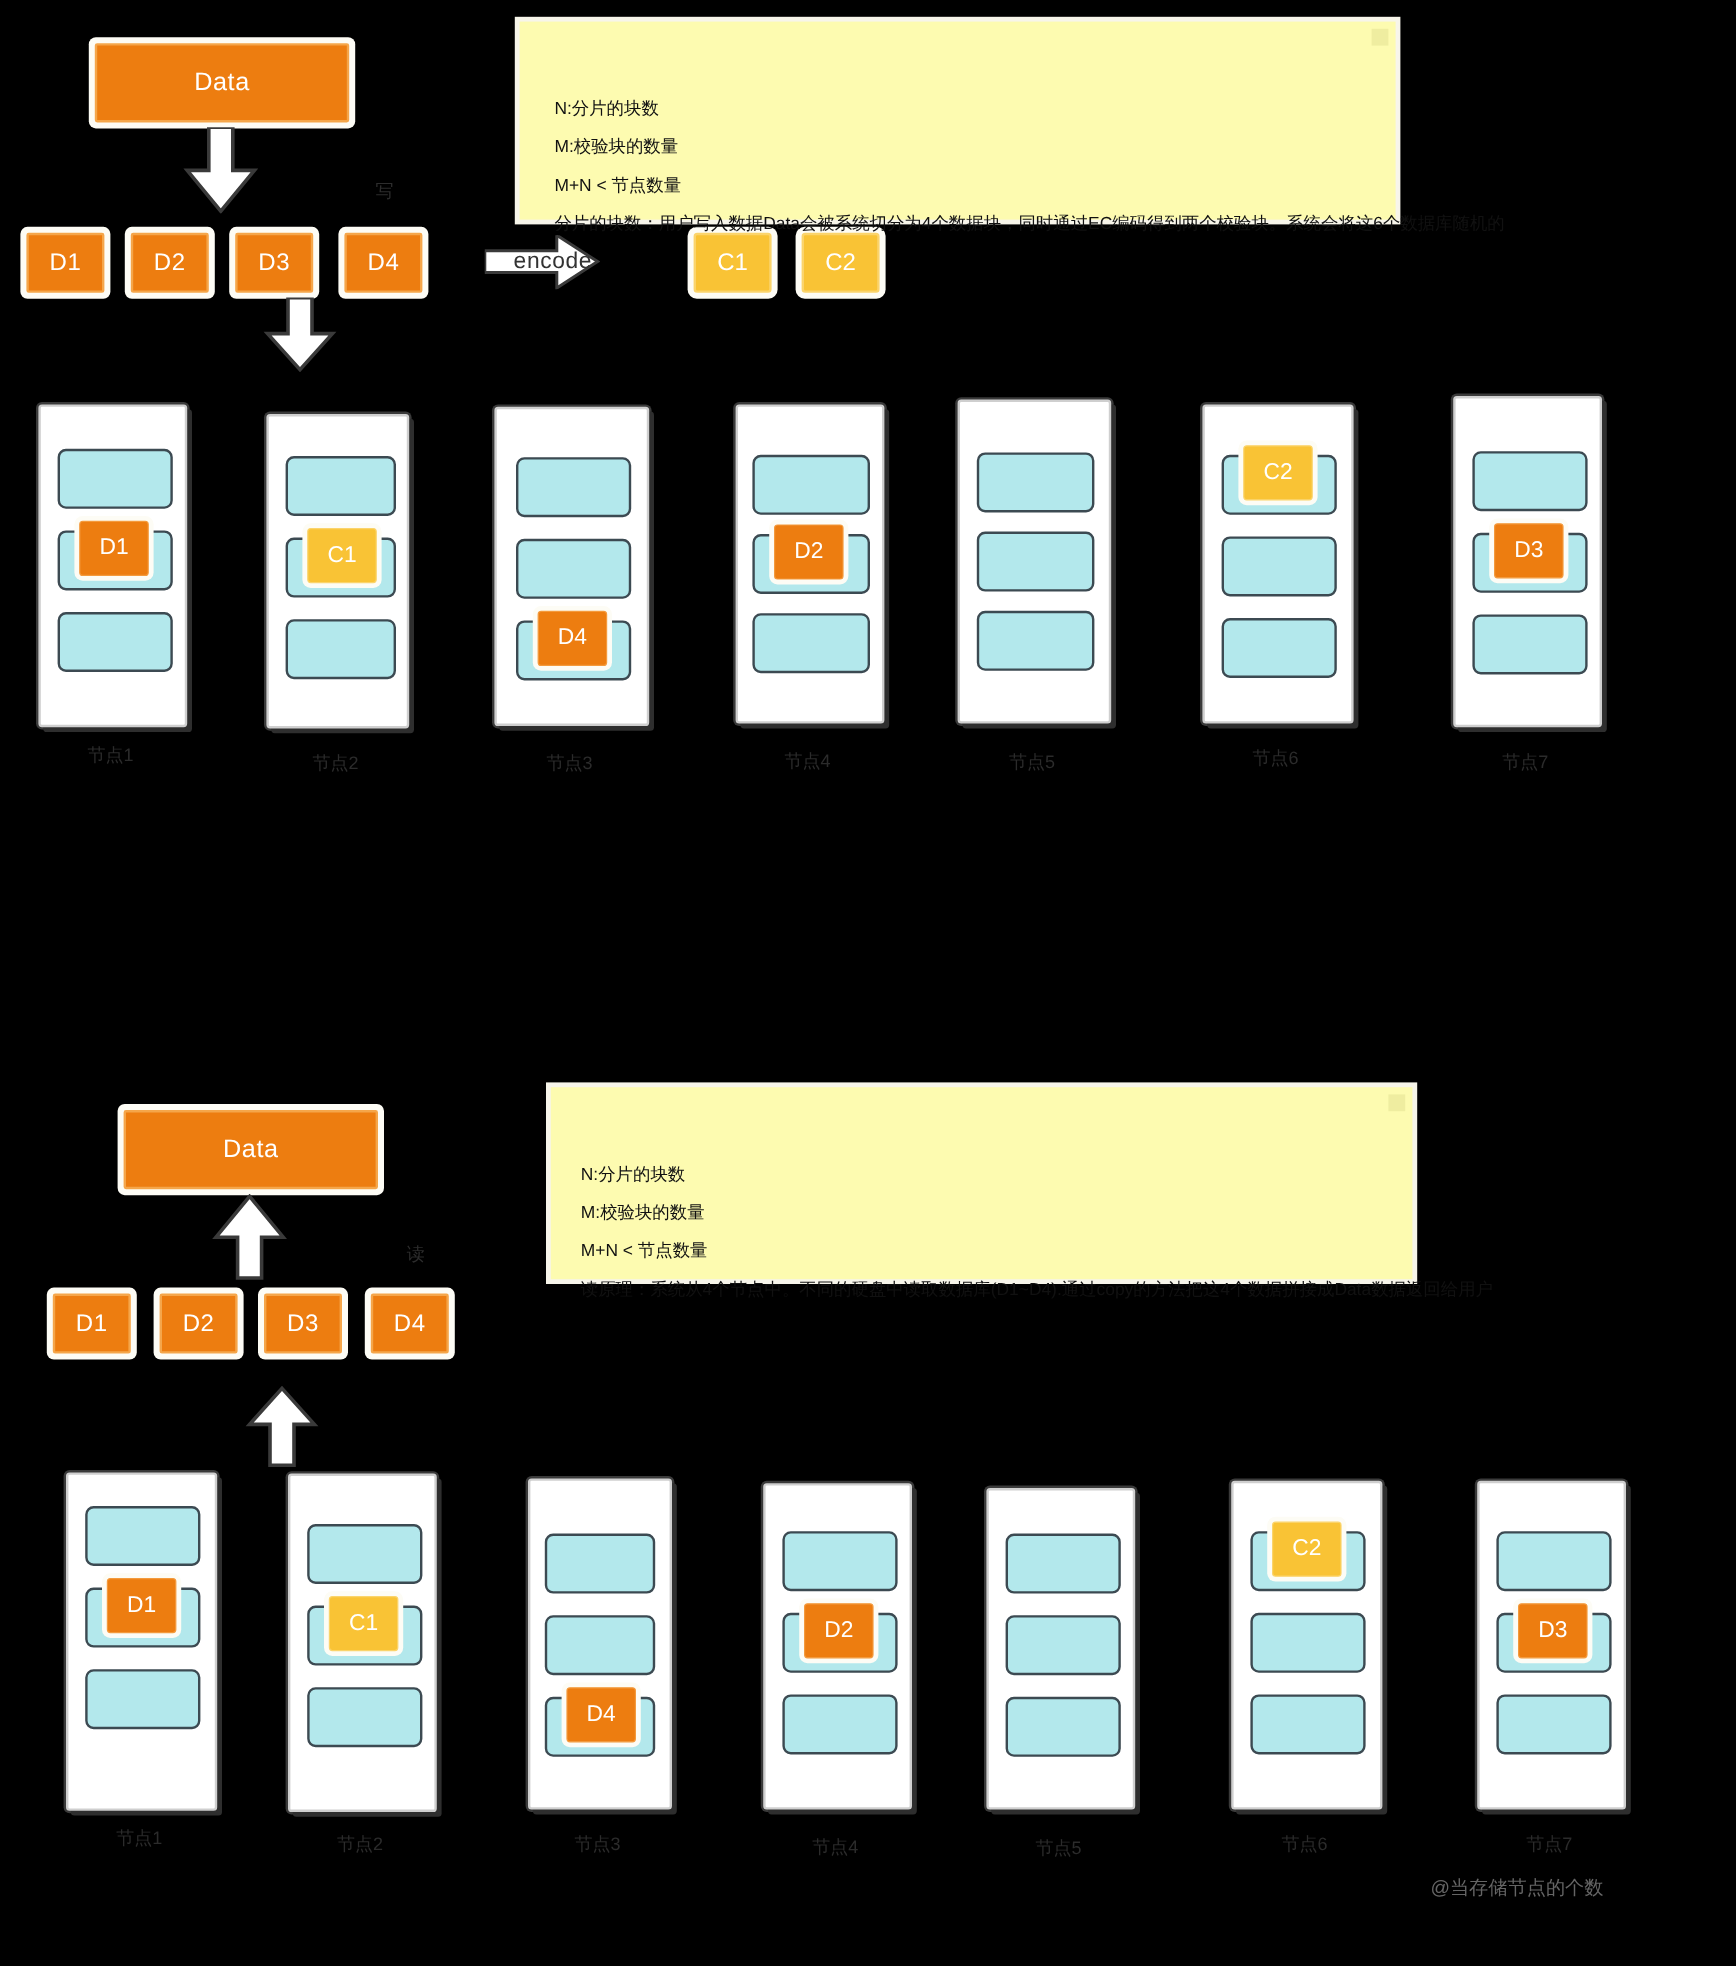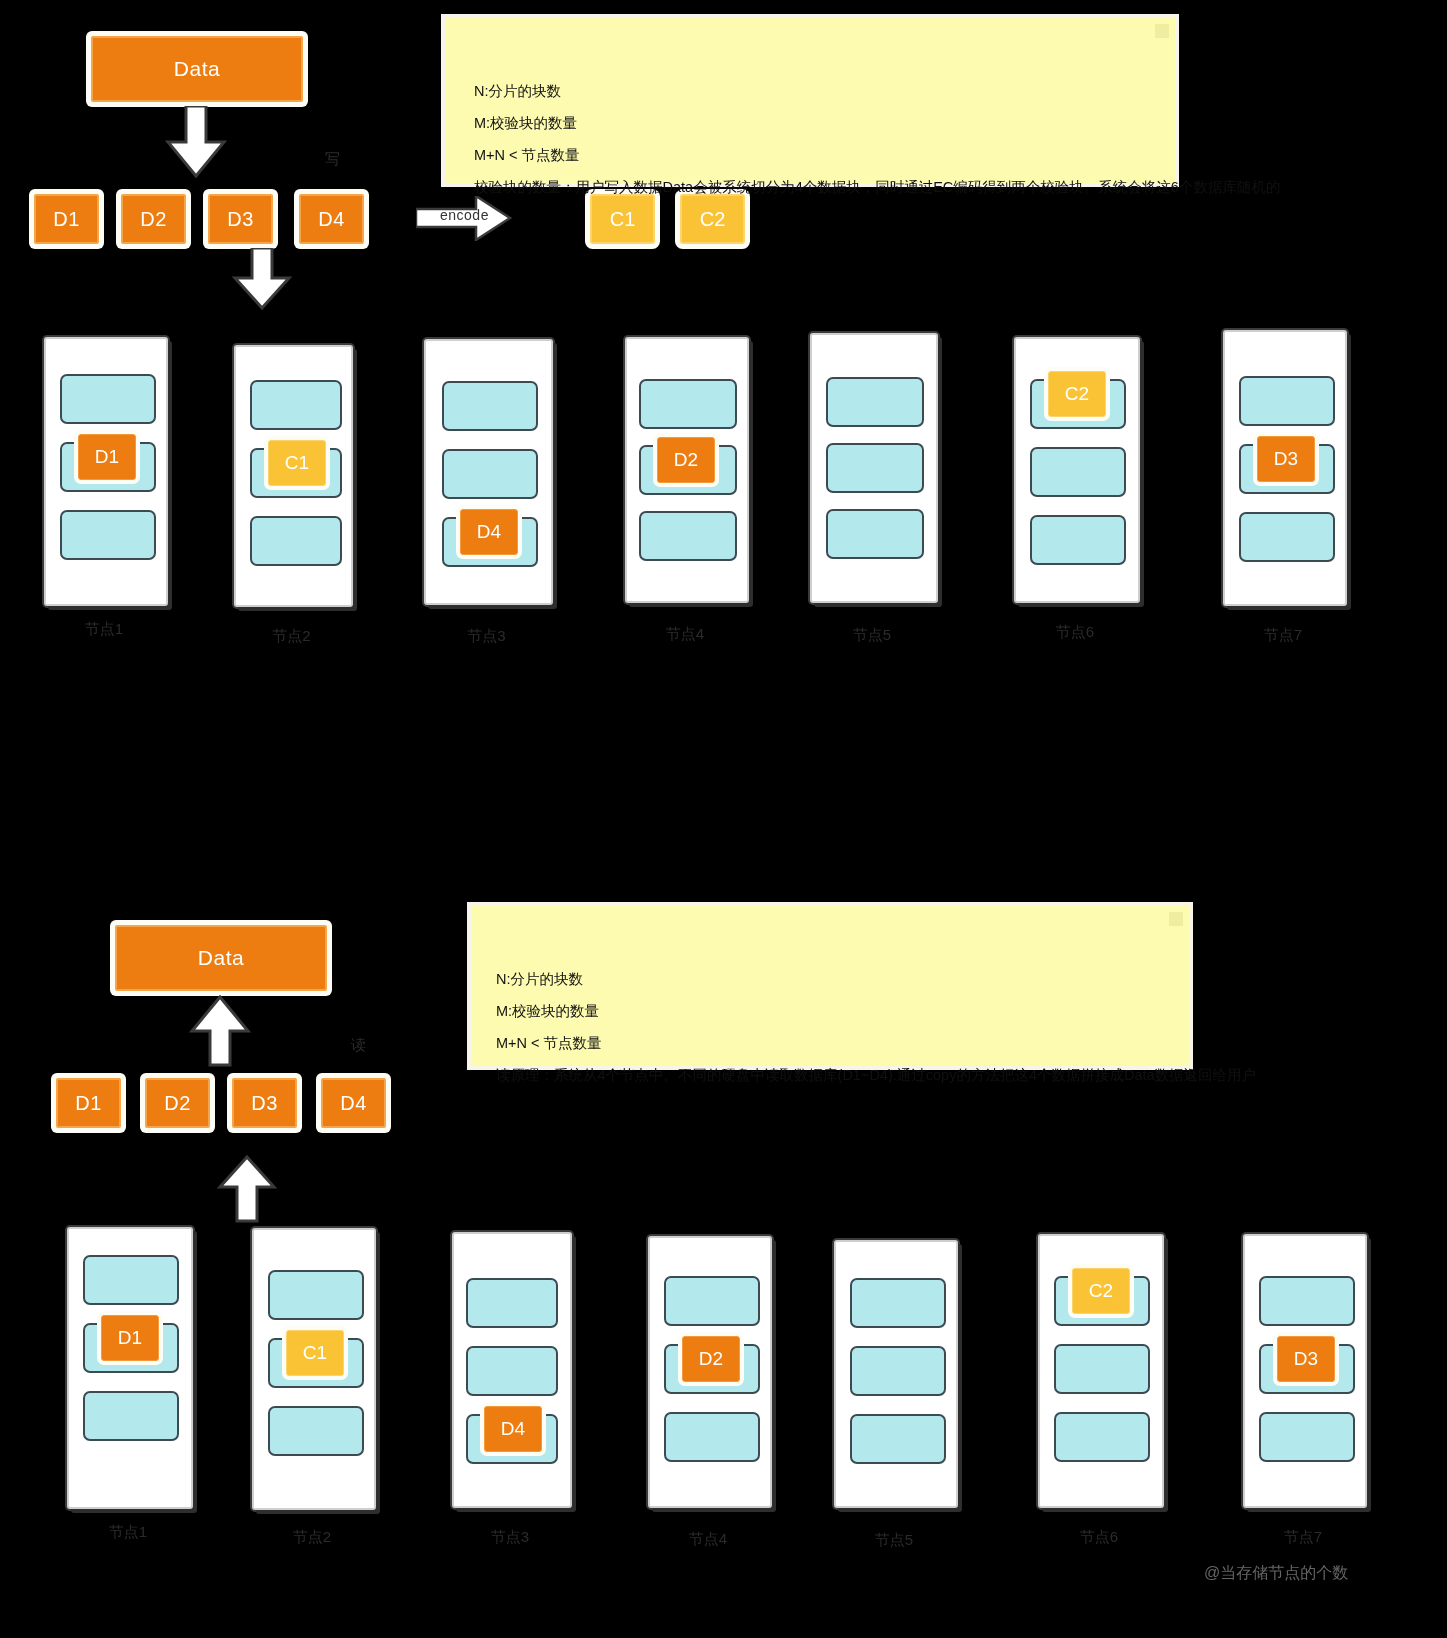--- a/index.html
+++ b/index.html
@@ -1,20 +1,20 @@
 <!DOCTYPE html>
 <html><head>
 <meta charset="utf-8">
 <style>
   html,body{margin:0;padding:0;background:#000;}
   body{
     width:1447px;height:1638px;position:relative;overflow:hidden;
     font-family:"Liberation Sans","DejaVu Sans",sans-serif;
   }
-  .stage{position:absolute;left:12px;top:0;width:1219px;height:1638px;}
+  .stage{position:absolute;left:0;top:0;width:1219px;height:1638px;}
 
   
   .databox{
     position:absolute;background:#ED7D10;border:2px solid #f5a64a;
     box-shadow:0 0 0 5px #fdfcf5;
     color:#fff;display:flex;align-items:center;justify-content:center;
     border-radius:2px;letter-spacing:.5px;
   }
   .databox.big{font-size:21px;}
   .databox.chunk{font-size:20px;}
@@ -67,21 +67,21 @@
 
   
   .arrow{position:absolute;}
   .arrow svg{display:block;}
 
   
   .encode{
     position:absolute;display:flex;align-items:center;
   }
   .encode .lbl{
-    position:absolute;left:24px;top:11px;font-size:14px;color:#333;
+    position:absolute;left:24px;top:11px;font-size:19px;color:#333;
     letter-spacing:.5px;
   }
 
   
   .dimlabel{
     position:absolute;color:#2d2d2d;font-size:15px;white-space:nowrap;
   }
 
   
   .watermark{
@@ -124,21 +124,21 @@
       <polygon points="21,0 41,0 41,30 58,30 31,60 4,30 21,30" fill="#ffffff" stroke="#3a3a3a" stroke-width="3"></polygon>
     </svg>
   </div>
 
   <div class="note" style="left:433px;top:18px;width:730px;height:165px;">
     <div class="corner"></div>
     <div class="inner" style="left:18px;top:52px;right:8px;">
       <p>N:分片的块数</p>
       <p>M:校验块的数量</p>
       <p>M+N &lt; 节点数量</p>
-      <p>校验块的数量：用户写入数据Data会被系统切分为4个数据块，同时通过EC编码得到两个校验块。系统会将这6个数据库随机的</p>
+      <p>分片的块数：用户写入数据Data会被系统切分为4个数据块，同时通过EC编码得到两个校验块。系统会将这6个数据库随机的</p>
     </div>
   </div>
 
   <div id="write-nodes-layer">
       <div class="node" style="left: 32px; top: 337px; width: 120px; height: 265px;">
         <div class="slot" style="left: 14px; top: 35px; width: 92px; height: 46px;"></div>
         <div class="slot" style="left: 14px; top: 103px; width: 92px; height: 46px;"></div>
         <div class="slot" style="left: 14px; top: 171px; width: 92px; height: 46px;"></div>
         <div class="blockchip d" style="left: 32px; top: 95px; width: 56px; height: 44px;">D1</div>
       </div>

